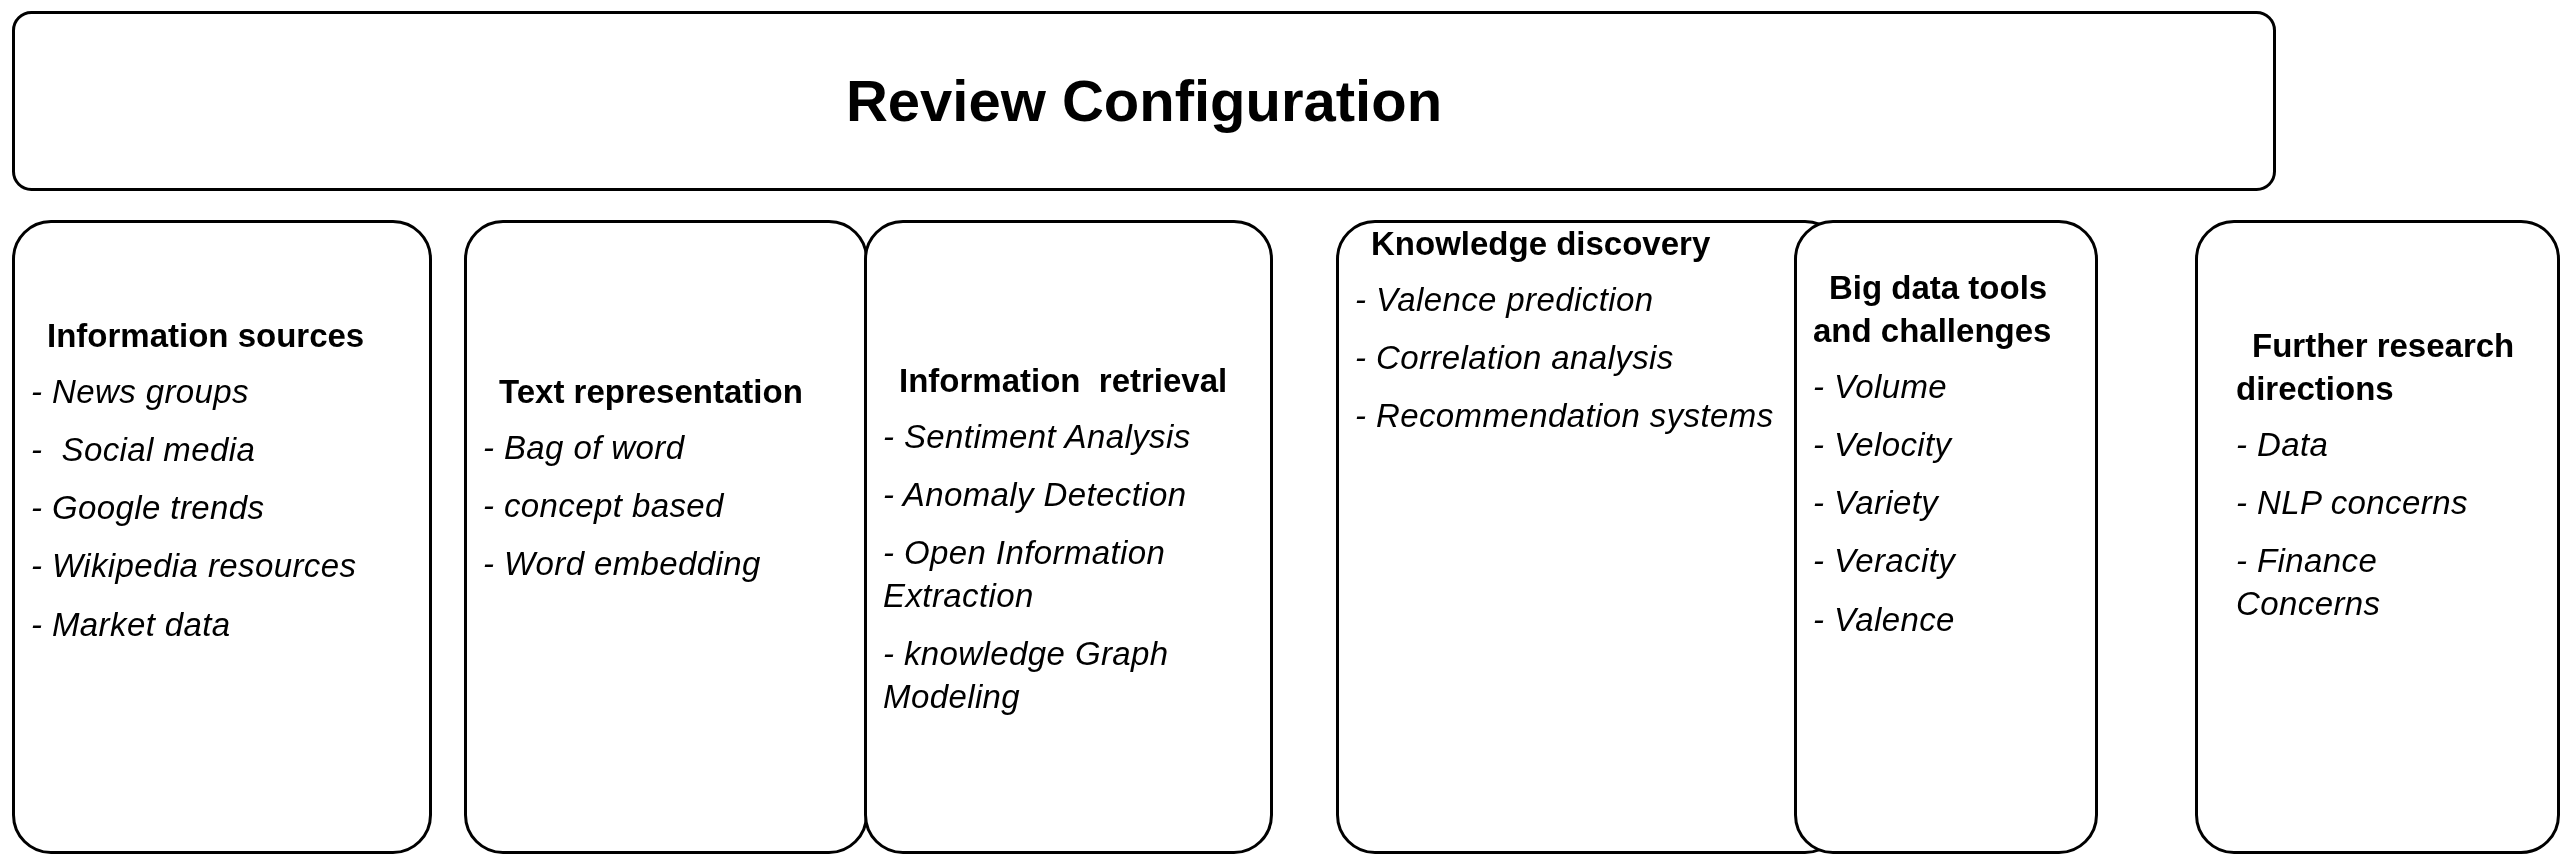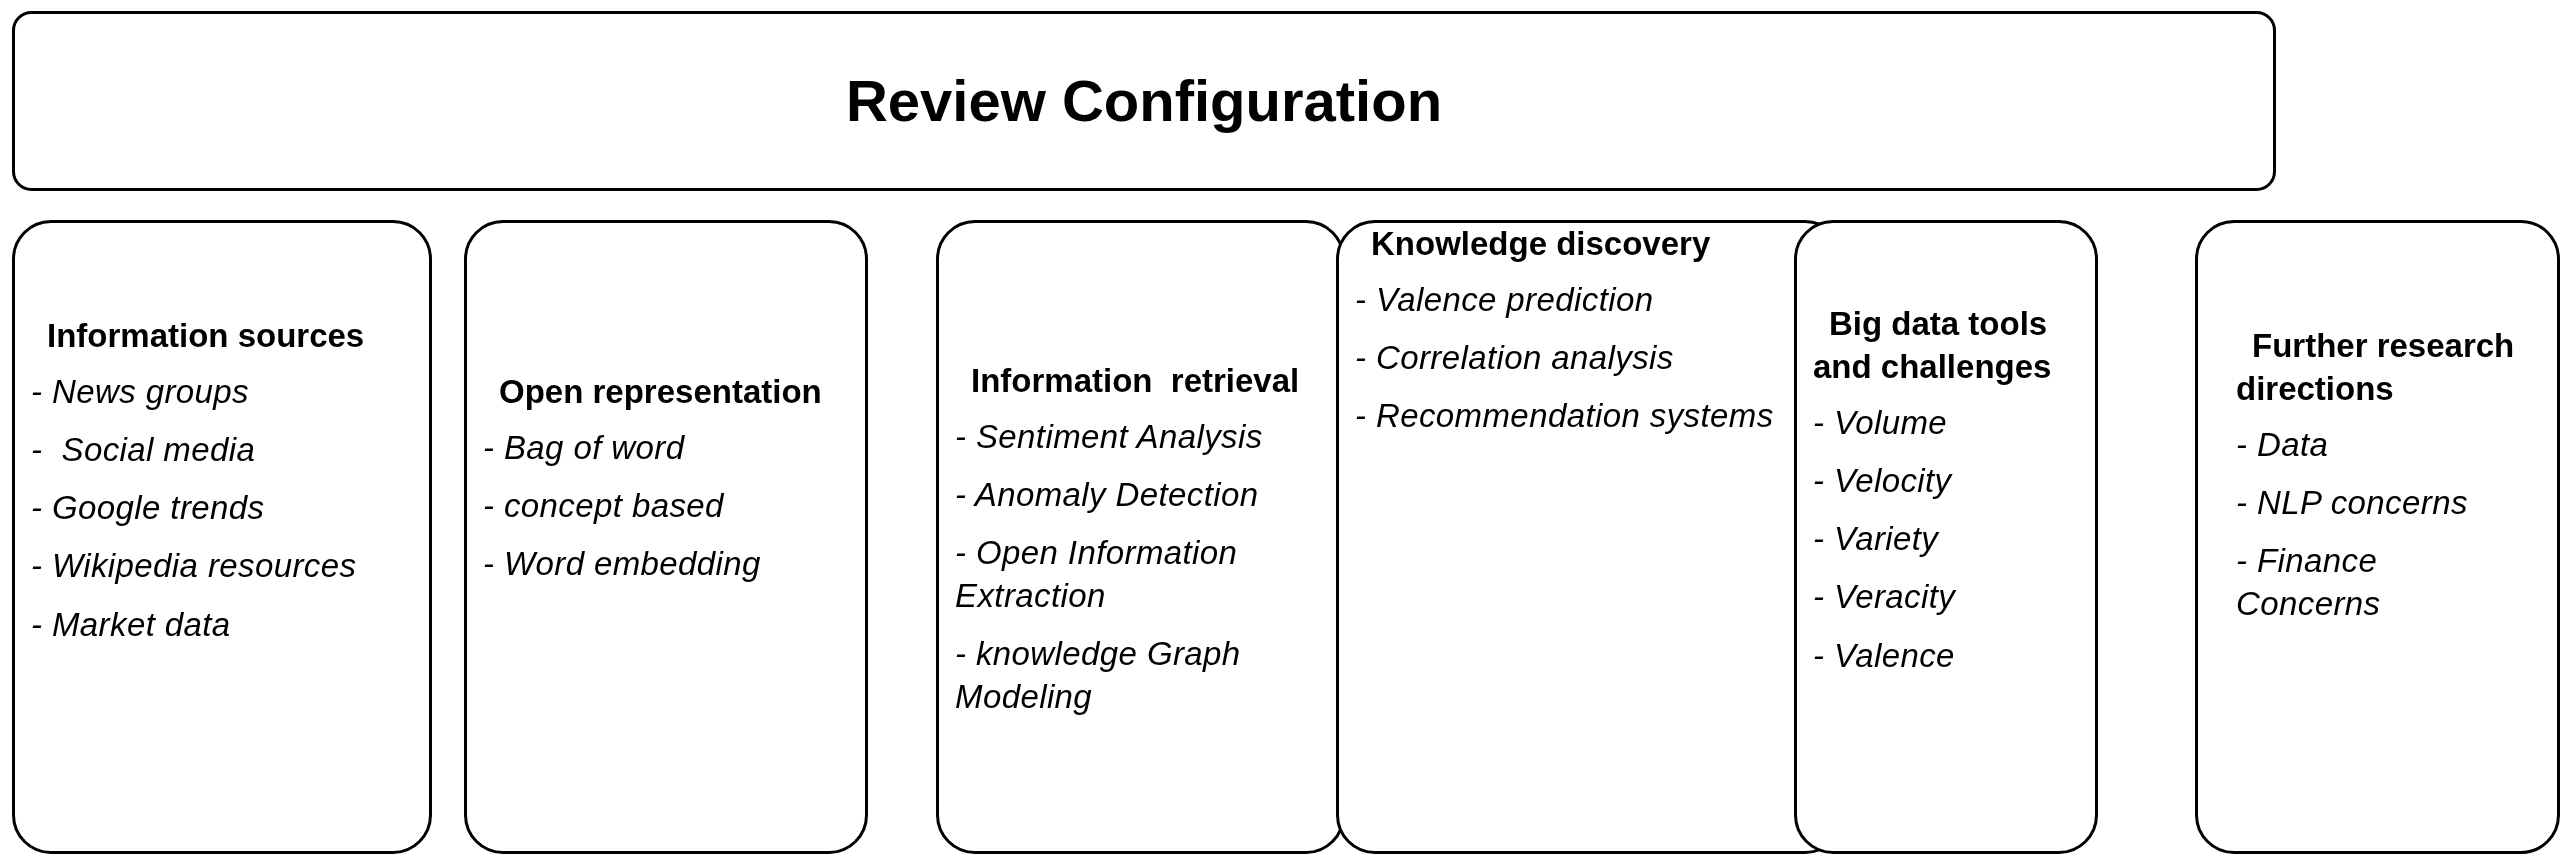--- a/index.html
+++ b/index.html
@@ -40,23 +40,23 @@
   }
   .col {
     top: 220px;
     height: 634px;
     border-radius: 39px;
     padding-right: 32px;
     padding-left: 16px;
   }
   .col-1 { left: 12px;   width: 420px; padding-top: 92px; }
   .col-2 { left: 464px;  width: 404px; padding-top: 148px; }
-  .col-3 { left: 936px; width: 409px; padding-top: 137px; }
+  .col-3 { left: 864px; width: 409px; padding-top: 137px; }
   .col-4 { left: 1336px; width: 508px; }
-  .col-5 { left: 1794px; width: 304px; padding-top: 80px; }
+  .col-5 { left: 1794px; width: 304px; padding-top: 44px; }
   .col-6 { left: 2195px; width: 365px; padding-top: 102px; padding-left: 38px; }
   .heading {
     font-size: 33px;
     font-weight: bold;
     line-height: 1.3;
     margin: 0 0 13px 0;
     text-indent: 16px;
     white-space: pre-wrap;
   }
   .item {
@@ -80,21 +80,21 @@
   <div class="frame col col-1">
     <p class="heading">Information sources</p>
     <p class="item">- News groups</p>
     <p class="item">-  Social media</p>
     <p class="item">- Google trends</p>
     <p class="item">- Wikipedia resources</p>
     <p class="item">- Market data</p>
   </div>
 
   <div class="frame col col-2">
-    <p class="heading">Open representation</p>
+    <p class="heading">Text representation</p>
     <p class="item">- Bag of word</p>
     <p class="item">- concept based</p>
     <p class="item">- Word embedding</p>
   </div>
 
   <div class="frame col col-3">
     <p class="heading">Information  retrieval</p>
     <p class="item">- Sentiment Analysis</p>
     <p class="item">- Anomaly Detection</p>
     <p class="item">- Open Information Extraction</p>

